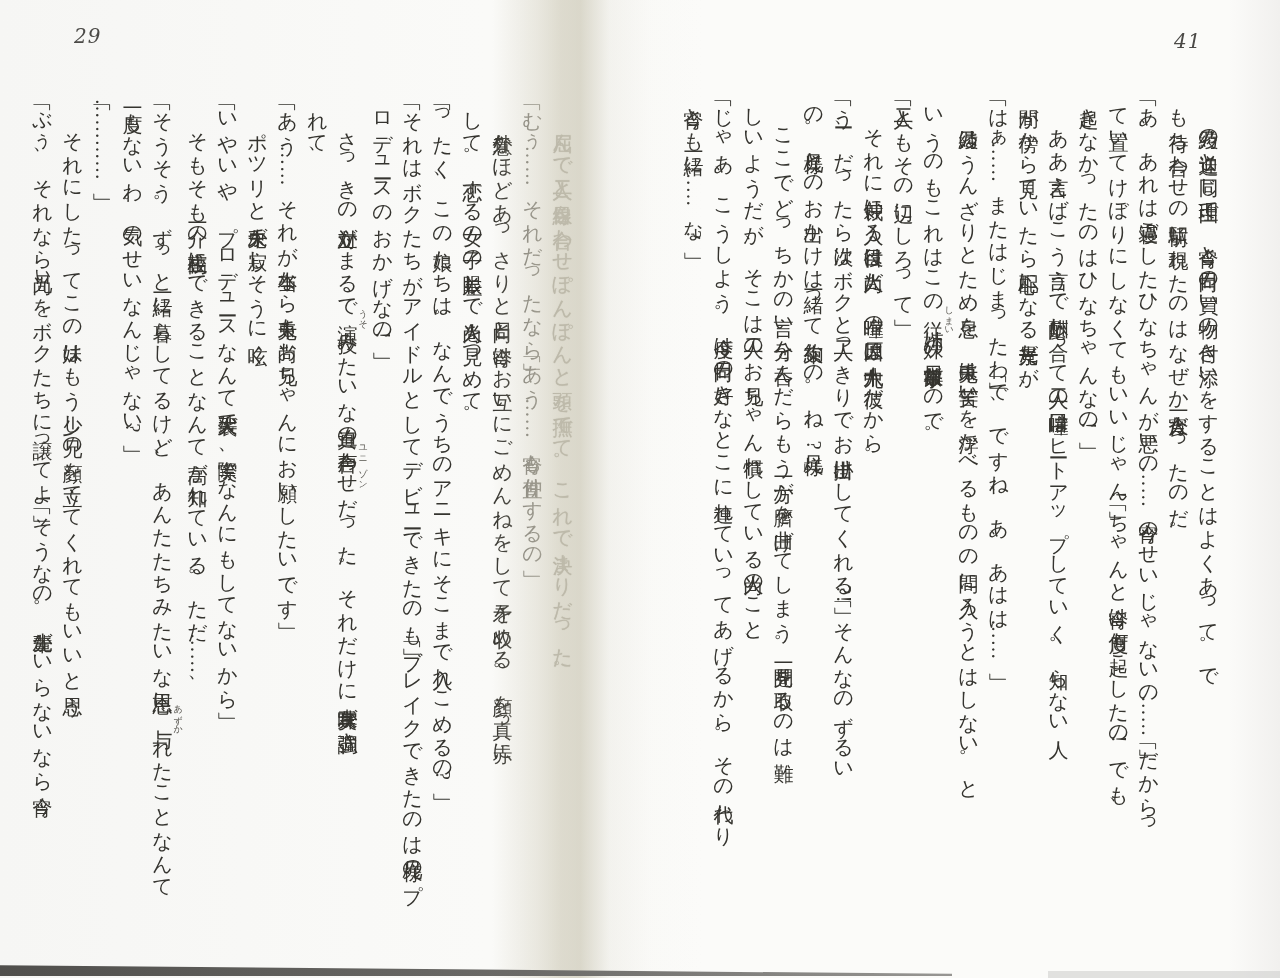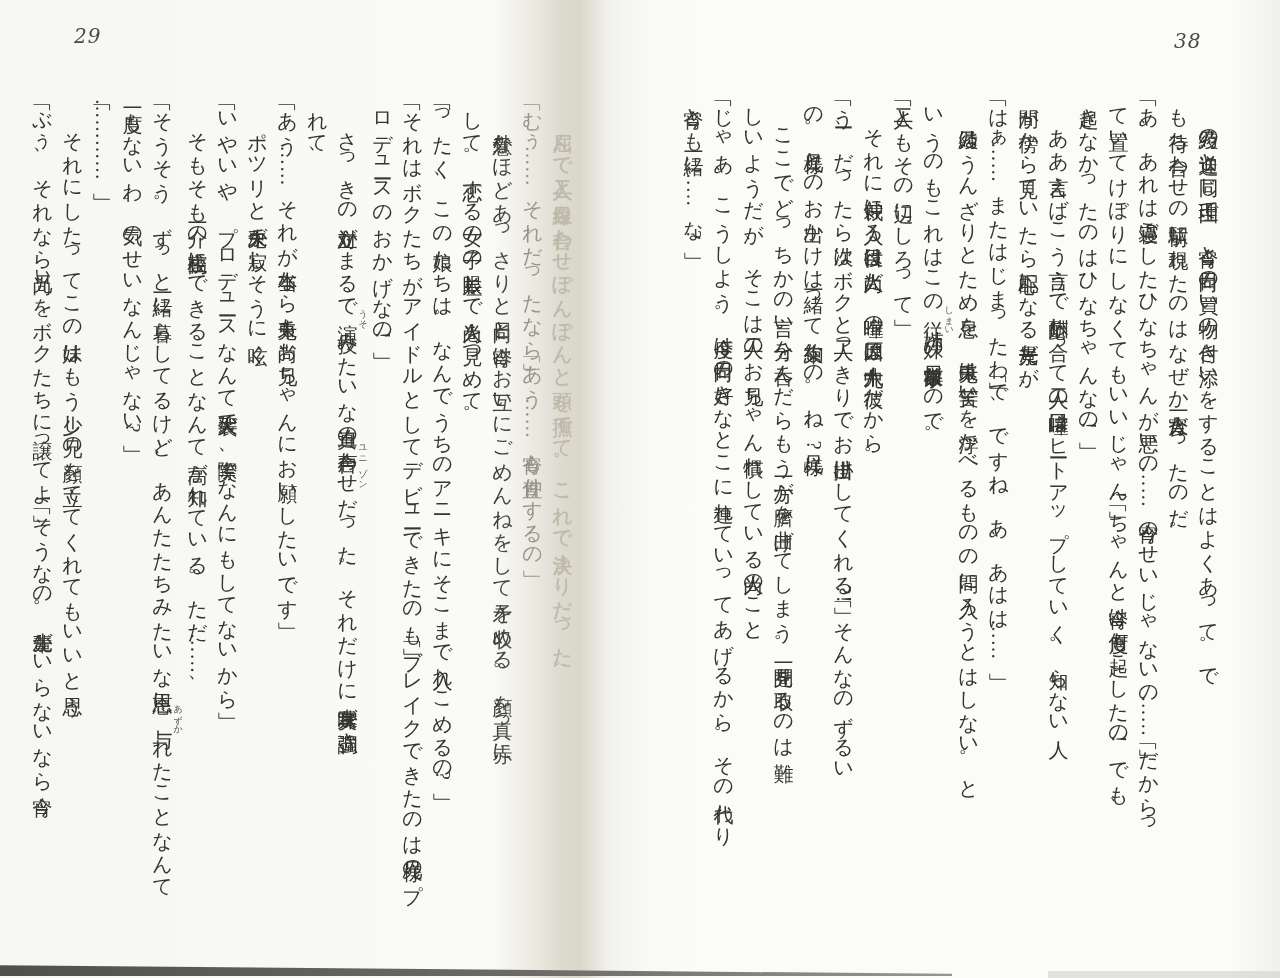--- a/index.html
+++ b/index.html
@@ -48,21 +48,21 @@
     background:#d3d3d1;opacity:.65;
   }
 </style>
 </head>
 <body>
 
 <div class="scan">
 
   <div class="pagenum left">29</div>
 
-  <div class="pagenum right">38</div>
+  <div class="pagenum right">41</div>
 
   <div class="textblock tb-right">
       <div class="column indent">綾乃の送迎と同じ理由で、今宵と日向の買い物の付き添いをすることはよくあって。で</div>
       <div class="column">も待ち合わせの駅前に現れたのはなぜか今宵一人だったのだ。</div>
       <div class="column">「あ、あれは寝過ごしたひなちゃんが悪いの……今宵のせいじゃないの……」「だからっ</div>
       <div class="column">て置いてけぼりにしなくてもいいじゃん!」「ちゃんと今宵は何度も起こしたの! でも、</div>
       <div class="column">起きなかったのはひなちゃんなの!」</div>
       <div class="column indent">ああ言えばこう言うで応酬し合って二人の口喧嘩はヒートアップしていく。知らない人</div>
       <div class="column">間が傍から見ていたら心配になる光景だが、</div>
       <div class="column">「はぁ……またはじまったわ」「で、ですね、あ、あはは……」</div>

